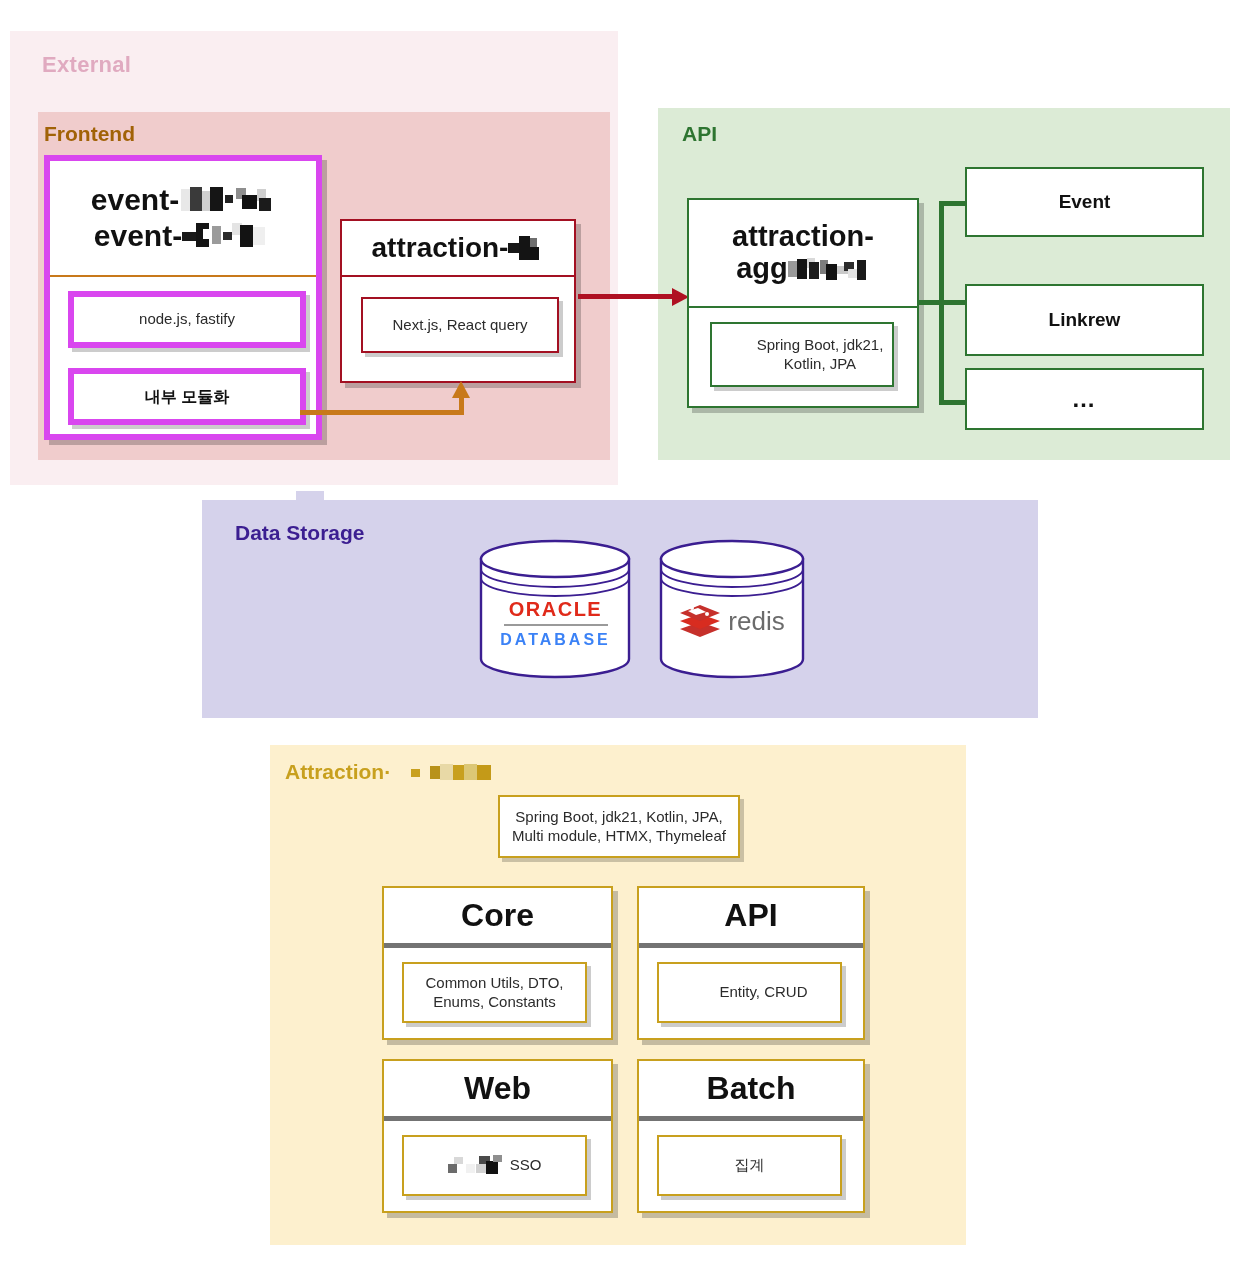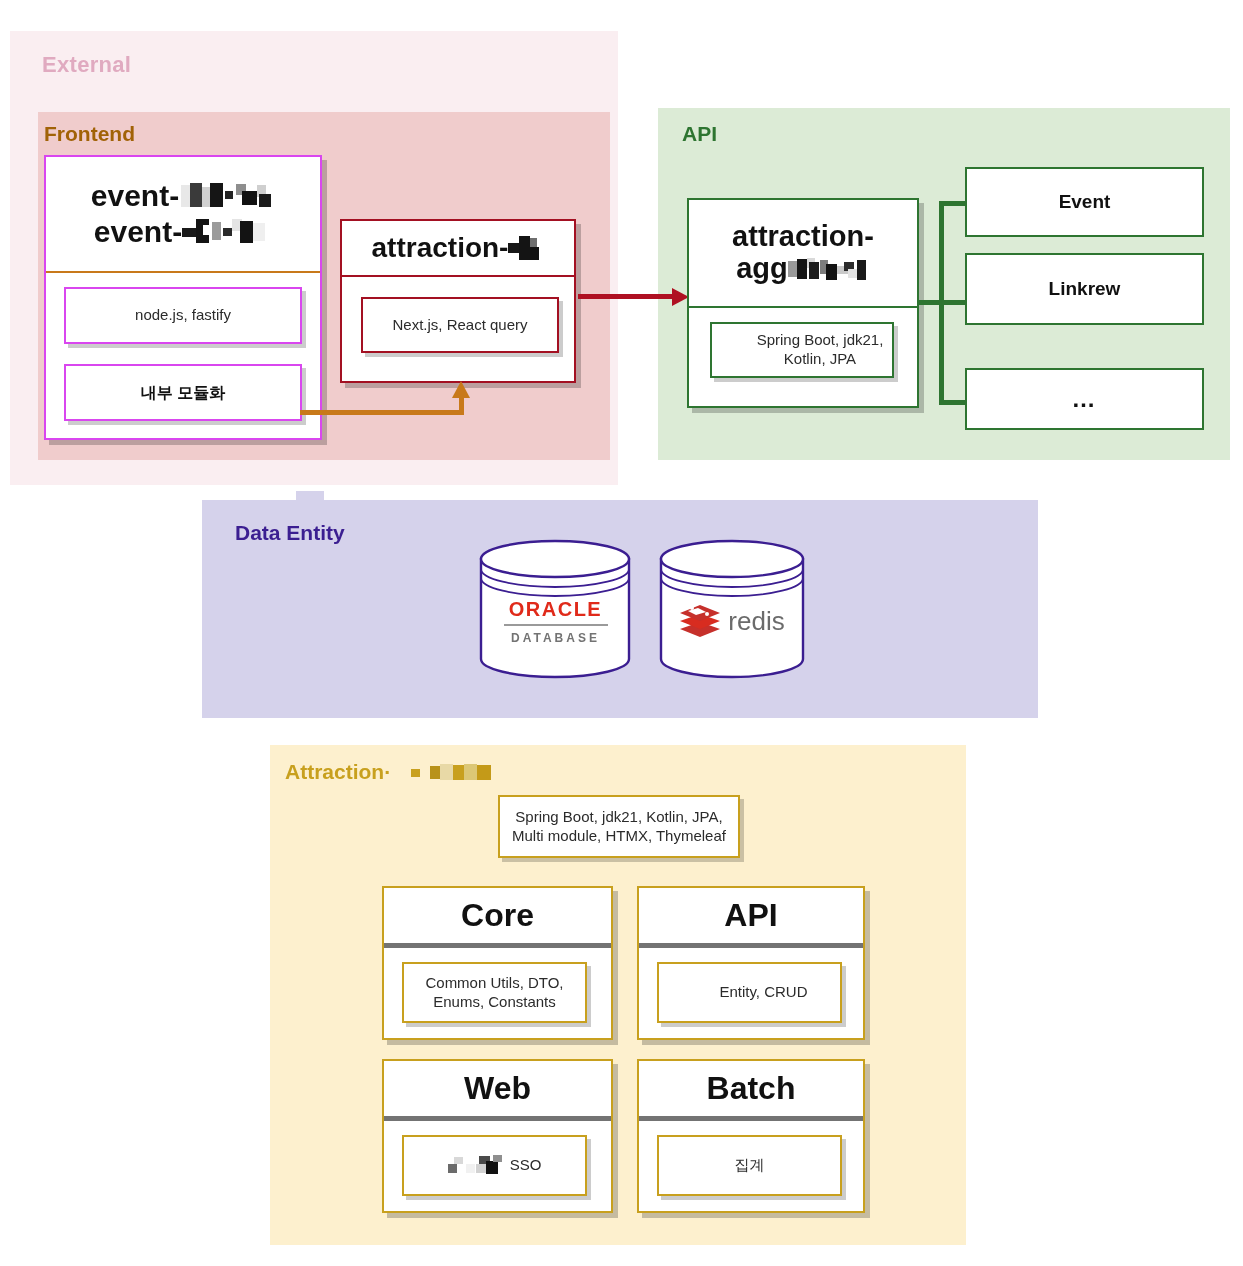--- a/index.html
+++ b/index.html
@@ -32,21 +32,21 @@
   .node > .hdr{box-sizing:border-box;width:100%;display:flex;align-items:center;
         justify-content:center;text-align:center;font-weight:bold;}
   .node > .bdy{box-sizing:border-box;width:100%;position:relative;}
 
   .chip{position:absolute;box-sizing:border-box;background:#ffffff;display:flex;
         align-items:center;justify-content:center;text-align:center;
         font-size:15px;color:#2b2b2b;line-height:1.25;
         box-shadow:4px 4px 0 rgba(0,0,0,0.20);}
 
   
-  .or{border:2px solid #d946ef;}
+  .or{border:6px solid #d946ef;}
   .or-hdr{border-bottom:2px solid #C8791A;}
   
   .rd{border:2px solid #A31022;}
   .rd-hdr{border-bottom:2px solid #A31022;}
   
   .gr{border:2px solid #2E7531;}
   .gr-hdr{border-bottom:2px solid #2E7531;}
   
   .gd{border:2px solid #C8A01E;}
   .gd-hdr{border-bottom:5px solid #737373;}
@@ -147,56 +147,56 @@
         <i style="left:32px;top:5px;width:8px;height:14px;background:#7d7d7d;"></i>
         <i style="left:38px;top:9px;width:11px;height:16px;background:#121212;"></i>
         <i style="left:49px;top:11px;width:11px;height:8px;background:#c9c9c9;"></i>
         <i style="left:56px;top:7px;width:10px;height:9px;background:#2b2b2b;"></i>
         <i style="left:60px;top:14px;width:9px;height:9px;background:#e3e3e3;"></i>
         <i style="left:69px;top:5px;width:9px;height:20px;background:#191919;"></i>
       </span>
     </div>
   </div>
   <div class="bdy" style="height:98px;">
-    <div class="chip gr" style="left:21px;top:14px;width:184px;height:56px;white-space:pre-line;padding-left:36px;">Spring Boot, jdk21,
+    <div class="chip gr" style="left:21px;top:14px;width:184px;height:65px;white-space:pre-line;padding-left:36px;">Spring Boot, jdk21,
 Kotlin, JPA</div>
   </div>
 </div>
 
 <div class="ln" style="left:919px;top:300px;width:24px;height:5px;background:#2E7531;"></div>
 <div class="ln" style="left:939px;top:201px;width:5px;height:204px;background:#2E7531;"></div>
 <div class="ln" style="left:939px;top:201px;width:30px;height:5px;background:#2E7531;"></div>
 <div class="ln" style="left:939px;top:300px;width:30px;height:5px;background:#2E7531;"></div>
 <div class="ln" style="left:939px;top:400px;width:30px;height:5px;background:#2E7531;"></div>
 
 <div class="abs gr" style="left:965px;top:167px;width:239px;height:70px;background:#fff;display:flex;align-items:center;justify-content:center;font-size:19px;font-weight:bold;color:#111;">
   <span>Event</span>
 </div>
-<div class="abs gr" style="left:965px;top:253px;width:239px;height:72px;background:#fff;display:flex;align-items:center;justify-content:center;font-size:19px;font-weight:bold;color:#111;">
+<div class="abs gr" style="left:965px;top:284px;width:239px;height:72px;background:#fff;display:flex;align-items:center;justify-content:center;font-size:19px;font-weight:bold;color:#111;">
   <span>Linkrew</span>
 </div>
 <div class="abs gr" style="left:965px;top:368px;width:239px;height:62px;background:#fff;display:flex;align-items:center;justify-content:center;font-size:24px;font-weight:bold;color:#111;letter-spacing:2px;">
   <span>…</span>
 </div>
 
 <div class="panel" id="storage-notch"></div>
 <div class="panel" id="storage-panel"></div>
-<div class="panel-title" id="storage-title">Data Entity</div>
+<div class="panel-title" id="storage-title">Data Storage</div>
 
 <div class="cyl" style="left:478px;top:539px;width:155px;height:140px;">
   <svg width="155" height="140" viewBox="0 0 155 140">
     <path d="M3 20 L3 120 A74 18 0 0 0 151 120 L151 20 Z" fill="#ffffff" stroke="#3B1E91" stroke-width="2.4"></path>
     <ellipse cx="77" cy="20" rx="74" ry="18" fill="#ffffff" stroke="#3B1E91" stroke-width="2.4"></ellipse>
     <path d="M3 30 A74 18 0 0 0 151 30" fill="none" stroke="#3B1E91" stroke-width="1.8"></path>
     <path d="M3 39 A74 18 0 0 0 151 39" fill="none" stroke="#3B1E91" stroke-width="1.8"></path>
   </svg>
   <div style="position:absolute;left:0;top:60px;width:155px;text-align:center;">
     <div style="font-family:'Liberation Sans',sans-serif;font-size:20px;font-weight:bold;color:#E02A1A;letter-spacing:1.5px;line-height:1;">ORACLE</div>
     <div style="width:104px;height:2px;background:#9a9a9a;margin:5px auto 5px auto;"></div>
-    <div style="font-size:12px;font-weight:bold;color:#737373;letter-spacing:3px;">DATABASE</div>
+    <div style="font-size:16px;font-weight:bold;color:#3b82f6;letter-spacing:3px;">DATABASE</div>
   </div>
 </div>
 
 <div class="cyl" style="left:658px;top:539px;width:148px;height:140px;">
   <svg width="148" height="140" viewBox="0 0 148 140">
     <path d="M3 20 L3 120 A71 18 0 0 0 145 120 L145 20 Z" fill="#ffffff" stroke="#3B1E91" stroke-width="2.4"></path>
     <ellipse cx="74" cy="20" rx="71" ry="18" fill="#ffffff" stroke="#3B1E91" stroke-width="2.4"></ellipse>
     <path d="M3 30 A71 18 0 0 0 145 30" fill="none" stroke="#3B1E91" stroke-width="1.8"></path>
     <path d="M3 39 A71 18 0 0 0 145 39" fill="none" stroke="#3B1E91" stroke-width="1.8"></path>
   </svg>

